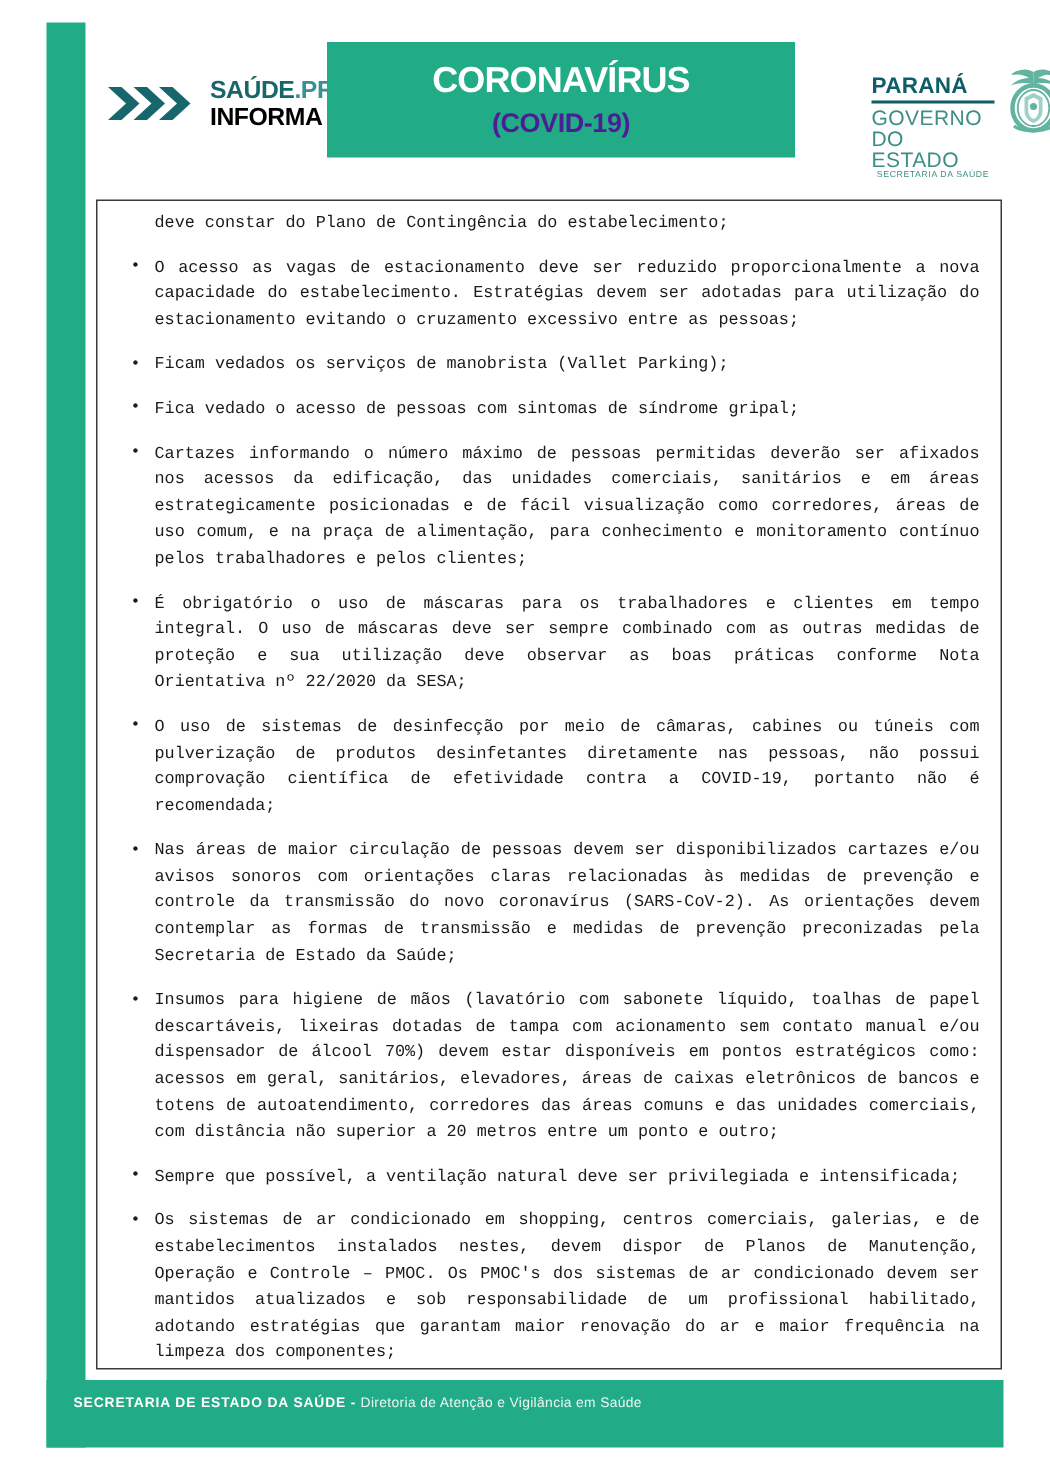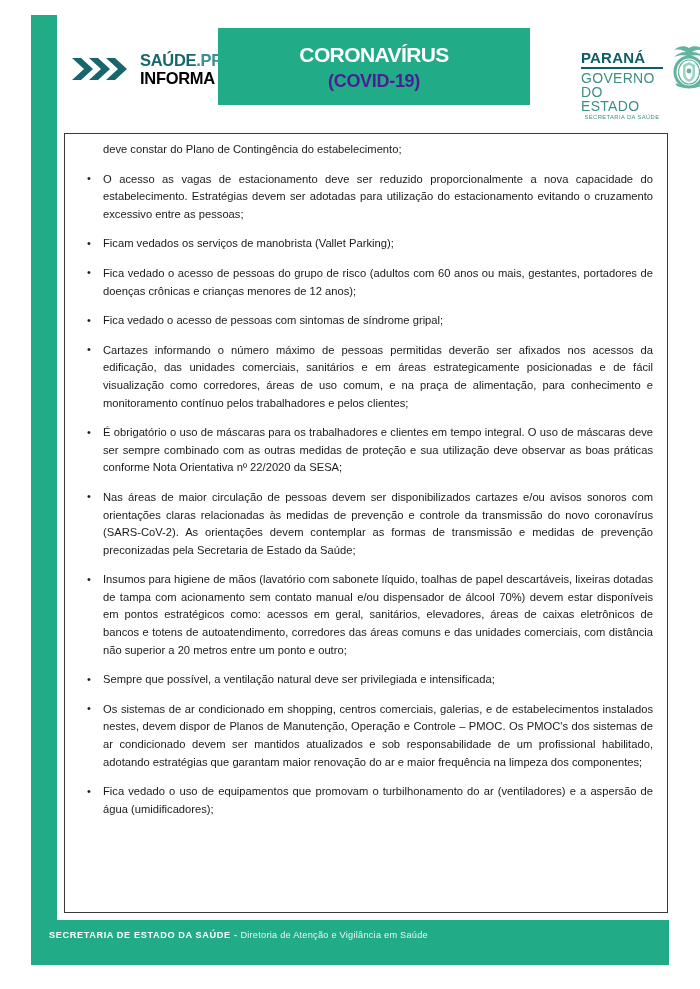--- a/index.html
+++ b/index.html
@@ -99,21 +99,21 @@
     width: 312px;
     height: 77px;
     background: #22ab87;
     display: flex;
     flex-direction: column;
     align-items: center;
     justify-content: center;
   }
   .corona-title {
     color: #ffffff;
-    font-size: 21px;
+    font-size: 24px;
     font-weight: bold;
     letter-spacing: -0.6px;
     line-height: 1;
     font-family: "Liberation Sans", sans-serif;
   }
   .corona-sub {
     color: #4c1d95;
     font-size: 18px;
     font-weight: bold;
     letter-spacing: -0.3px;
@@ -173,20 +173,21 @@
     top: 133px;
     width: 604px;
     height: 780px;
     border: 1px solid #3a3a3a;
     box-sizing: border-box;
     background: #ffffff;
     overflow: hidden;
   }
   .content-inner {
     padding: 7px 14px 4px 14px;
+    font-family: Liberation Mono, monospace;
   }
   .para {
     font-size: 11.2px;
     line-height: 17.6px;
     text-align: justify;
     color: #1a1a1a;
     margin: 0 0 10px 0;
     position: relative;
   }
   .para.continuation {
@@ -266,24 +267,24 @@
   </div>
 </div>
 
 <div class="content-box">
   <div class="content-inner">
 
     <p class="para continuation">deve constar do Plano de Contingência do estabelecimento;</p>
 
     <p class="bullet-item">O acesso as vagas de estacionamento deve ser reduzido proporcionalmente a nova capacidade do estabelecimento. Estratégias devem ser adotadas para utilização do estacionamento evitando o cruzamento excessivo entre as pessoas;</p>
     <p class="bullet-item no-justify">Ficam vedados os serviços de manobrista (Vallet Parking);</p>
-    <p class="bullet-item">Fica vedado o acesso de pessoas do grupo de risco (adultos com 60 anos ou mais, gestantes, portadores de doenças crônicas e crianças menores de 12 anos);</p>
     <p class="bullet-item no-justify">Fica vedado o acesso de pessoas com sintomas de síndrome gripal;</p>
     <p class="bullet-item">Cartazes informando o número máximo de pessoas permitidas deverão ser afixados nos acessos da edificação, das unidades comerciais, sanitários e em áreas estrategicamente posicionadas e de fácil visualização como corredores, áreas de uso comum, e na praça de alimentação, para conhecimento e monitoramento contínuo pelos trabalhadores e pelos clientes;</p>
     <p class="bullet-item">É obrigatório o uso de máscaras para os trabalhadores e clientes em tempo integral. O uso de máscaras deve ser sempre combinado com as outras medidas de proteção e sua utilização deve observar as boas práticas conforme Nota Orientativa nº 22/2020 da SESA;</p>
+    <p class="bullet-item">O uso de sistemas de desinfecção por meio de câmaras, cabines ou túneis com pulverização de produtos desinfetantes diretamente nas pessoas, não possui comprovação científica de efetividade contra a COVID-19, portanto não é recomendada;</p>
     <p class="bullet-item">Nas áreas de maior circulação de pessoas devem ser disponibilizados cartazes e/ou avisos sonoros com orientações claras relacionadas às medidas de prevenção e controle da transmissão do novo coronavírus (SARS-CoV-2). As orientações devem contemplar as formas de transmissão e medidas de prevenção preconizadas pela Secretaria de Estado da Saúde;</p>
     <p class="bullet-item">Insumos para higiene de mãos (lavatório com sabonete líquido, toalhas de papel descartáveis, lixeiras dotadas de tampa com acionamento sem contato manual e/ou dispensador de álcool 70%) devem estar disponíveis em pontos estratégicos como: acessos em geral, sanitários, elevadores, áreas de caixas eletrônicos de bancos e totens de autoatendimento, corredores das áreas comuns e das unidades comerciais, com distância não superior a 20 metros entre um ponto e outro;</p>
     <p class="bullet-item no-justify">Sempre que possível, a ventilação natural deve ser privilegiada e intensificada;</p>
     <p class="bullet-item">Os sistemas de ar condicionado em shopping, centros comerciais, galerias, e de estabelecimentos instalados nestes, devem dispor de Planos de Manutenção, Operação e Controle – PMOC. Os PMOC's dos sistemas de ar condicionado devem ser mantidos atualizados e sob responsabilidade de um profissional habilitado, adotando estratégias que garantam maior renovação do ar e maior frequência na limpeza dos componentes;</p>
     <p class="bullet-item">Fica vedado o uso de equipamentos que promovam o turbilhonamento do ar (ventiladores) e a aspersão de água (umidificadores);</p>
 
   </div>
 </div>
 
 <div class="footer-text">

